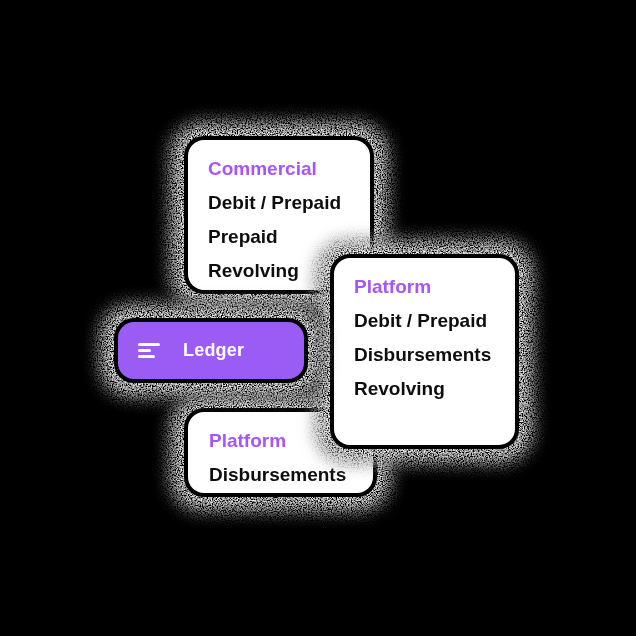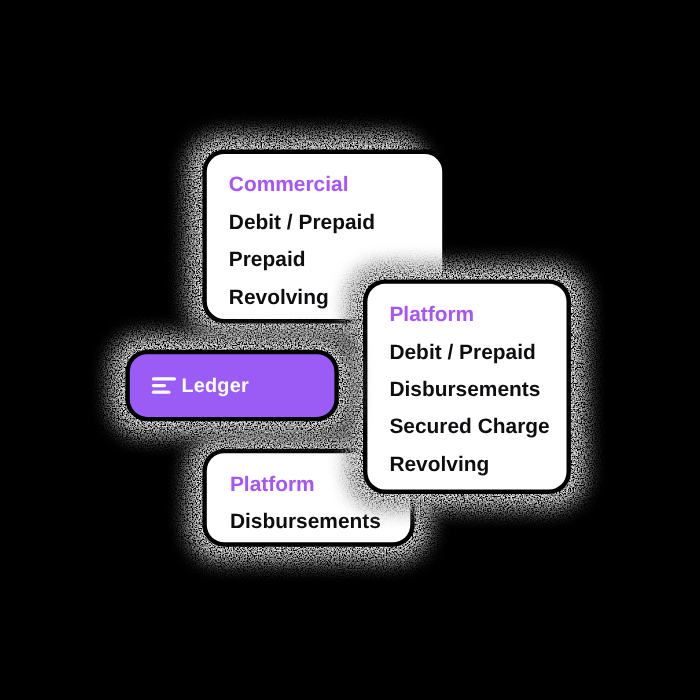--- a/index.html
+++ b/index.html
@@ -15,30 +15,30 @@
     border-radius:16px;
     box-shadow:0 0 0 4px #000;
     padding:12px 16px 8px 20px;
   }
   .row{
     font-size:19px;font-weight:700;line-height:34px;
     color:var(--ink,#0e0e10);white-space:nowrap;letter-spacing:0;
   }
   .title-row{color:var(--accent,#a855f7);}
 
-  #card-commercial{left:188px;top:140px;width:214px;height:150px;}
+  #card-commercial{left:188px;top:140px;width:182px;height:150px;}
   #card-consumer{left:334px;top:258px;width:181px;height:187px;}
   #card-platform{left:188px;top:412px;width:185px;height:81px;padding-left:21px;}
 
   .ledger-btn{
     position:absolute;left:118px;top:322px;width:186px;height:57px;
     box-sizing:border-box;border:none;cursor:pointer;
     border-radius:16px;background:var(--btn,#9b5cf6);
     box-shadow:0 0 0 4px #000;
-    display:flex;align-items:center;gap:5px;padding:0 0 0 20px;
+    display:flex;align-items:center;gap:23px;padding:0 0 0 20px;
   }
   .ledger-label{
     font-family:"Liberation Sans",sans-serif;
     font-size:18px;font-weight:700;color:var(--btn-text,#fff);letter-spacing:.2px;
   }
   .icon-lines{display:flex;flex-direction:column;gap:3px;width:22px;}
   .icon-lines span{display:block;height:3px;border-radius:2px;background:#fff;}
   .icon-lines span:nth-child(1){width:22px;}
   .icon-lines span:nth-child(2){width:13px;}
   .icon-lines span:nth-child(3){width:17px;}
@@ -105,21 +105,20 @@
           </feMerge>
       </filter>
     </defs>
     <rect x="32" y="32" width="213" height="219" rx="30" fill="#fff" filter="url(#g3)"></rect>
   </svg>
 
   <div class="card z4" id="card-consumer">
     <div class="row title-row">Platform</div>
     <div class="row">Debit / Prepaid</div>
     <div class="row">Disbursements</div>
-    <div class="row">Secured Charge</div>
     <div class="row">Revolving</div>
   </div>
 
   <svg class="halo z5" style="left:70px;top:274px" width="282" height="153">
     <defs>
       <filter id="g4" x="-25%" y="-25%" width="150%" height="150%">
         <feGaussianBlur in="SourceAlpha" stdDeviation="9" result="fade"></feGaussianBlur>
         <feTurbulence type="fractalNoise" baseFrequency="0.8" numOctaves="2" seed="11" result="n"></feTurbulence>
         <feColorMatrix in="n" type="matrix" values="0 0 0 0 1  0 0 0 0 1  0 0 0 0 1  0 0 0 3 -1.1" result="sw"></feColorMatrix>
         <feComposite in="sw" in2="fade" operator="in" result="specks"></feComposite>

